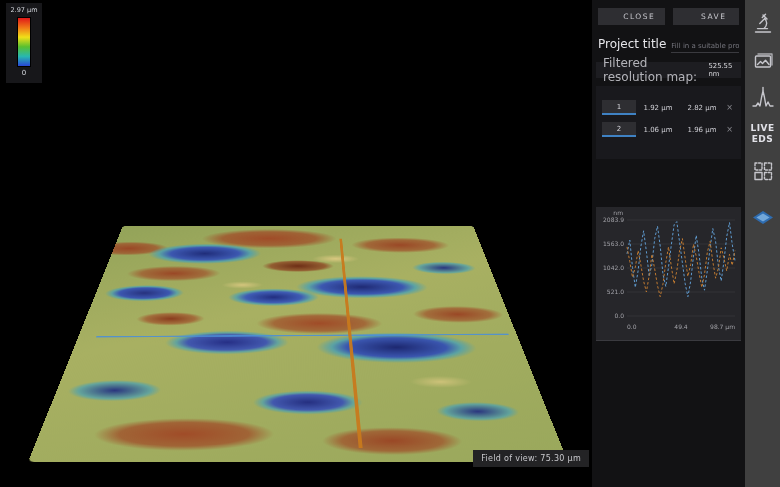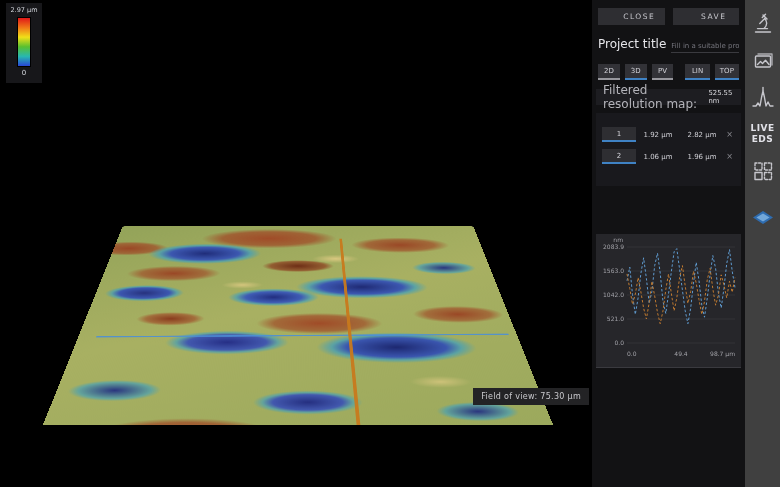--- a/index.html
+++ b/index.html
@@ -1,21 +1,21 @@
 <!DOCTYPE html>
 <html><head>
 <meta charset="utf-8">
 <style>
   * { margin:0; padding:0; box-sizing:border-box; }
   html,body { width:780px; height:487px; background:#000; overflow:hidden;
     font-family:"DejaVu Sans", sans-serif; }
   .app { position:relative; width:780px; height:487px; }
 
   
-  .viewport { position:absolute; left:0; top:0; width:592px; height:425px; background:#000; overflow:hidden; }
+  .viewport { position:absolute; left:0; top:0; width:592px; height:487px; background:#000; overflow:hidden; }
 
   .surface-wrap { position:absolute; left:28px; top:-72px; width:540px; height:534px;
     transform:perspective(720px) rotateX(47deg); transform-origin:50% 100%; }
   .surface { position:absolute; inset:0; border-radius:6px;
     background:
       radial-gradient(48px 18px at 60% 20%, rgba(224,203,132,.9), transparent 70%),
       radial-gradient(40px 14px at 36% 34%, rgba(224,203,132,.8), transparent 70%),
       radial-gradient(50px 16px at 80% 75%, rgba(224,203,132,.7), transparent 70%),
       radial-gradient(110px 42px at 25% 17%, #202d7a, #3c57b0 45%, rgba(73,160,180,.8) 60%, transparent 74%),
       radial-gradient(70px 28px at 12% 38%, #27327e, #3c57b0 48%, rgba(73,160,180,.75) 62%, transparent 75%),
@@ -119,27 +119,20 @@
 
   <div class="sidebar">
     <div class="btn-row">
       <button class="btn">CLOSE</button>
       <button class="btn">SAVE</button>
     </div>
     <div class="proj-row">
       <span class="proj-label">Project title</span>
       <input class="proj-input" placeholder="Fill in a suitable project name" style="">
     </div>
-    <div class="tabs" id="tabs">
-        <button class="tab">2D</button>
-        <button class="tab active">3D</button>
-        <button class="tab">PV</button>
-        <button class="tab active">LIN</button>
-        <button class="tab active">TOP</button>
-      </div>
     <div class="res-bar">
       <span class="res-label">Filtered resolution map:</span>
       <span class="res-value">525.55 nm</span>
     </div>
 
     <div class="meas-panel">
       <div class="meas-rows" id="meas-rows">
           <div class="meas-row">
             <button class="chip">1</button>
             <span class="meas-val">1.92 μm</span>

